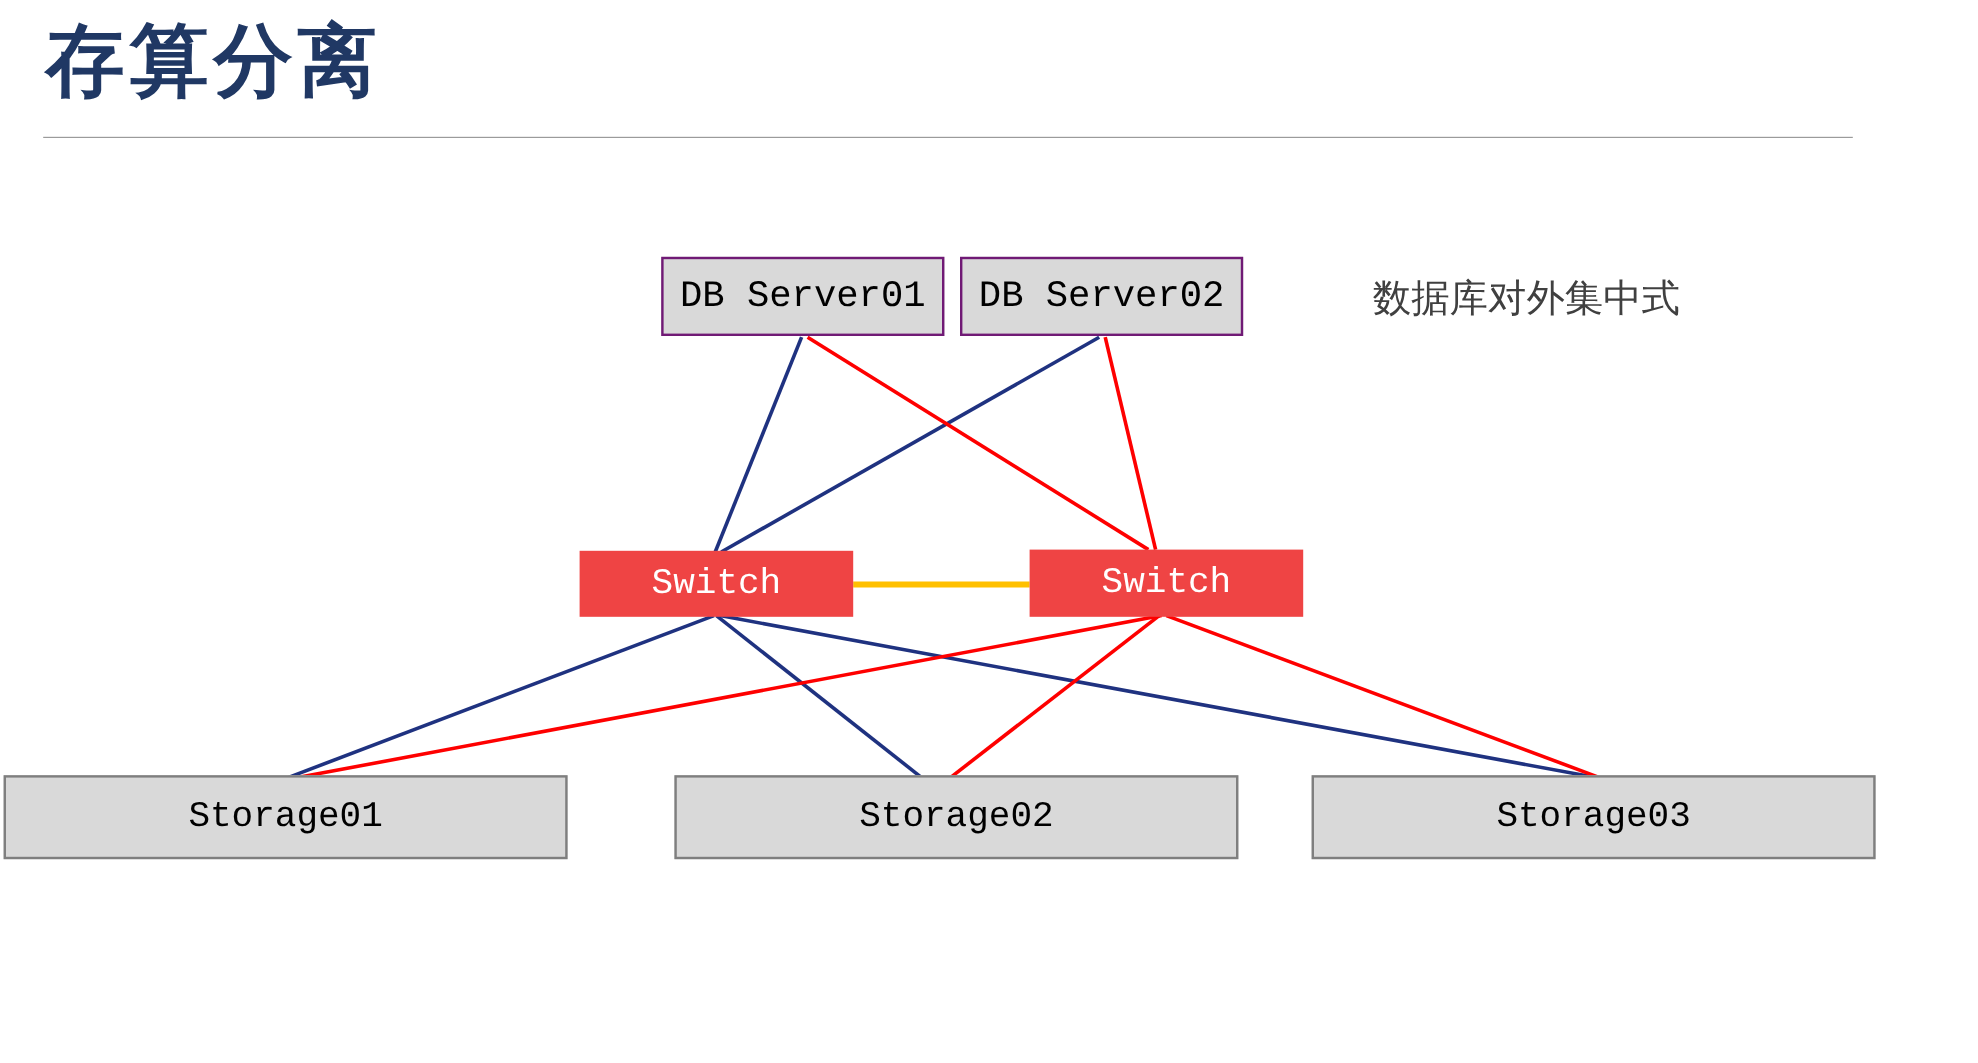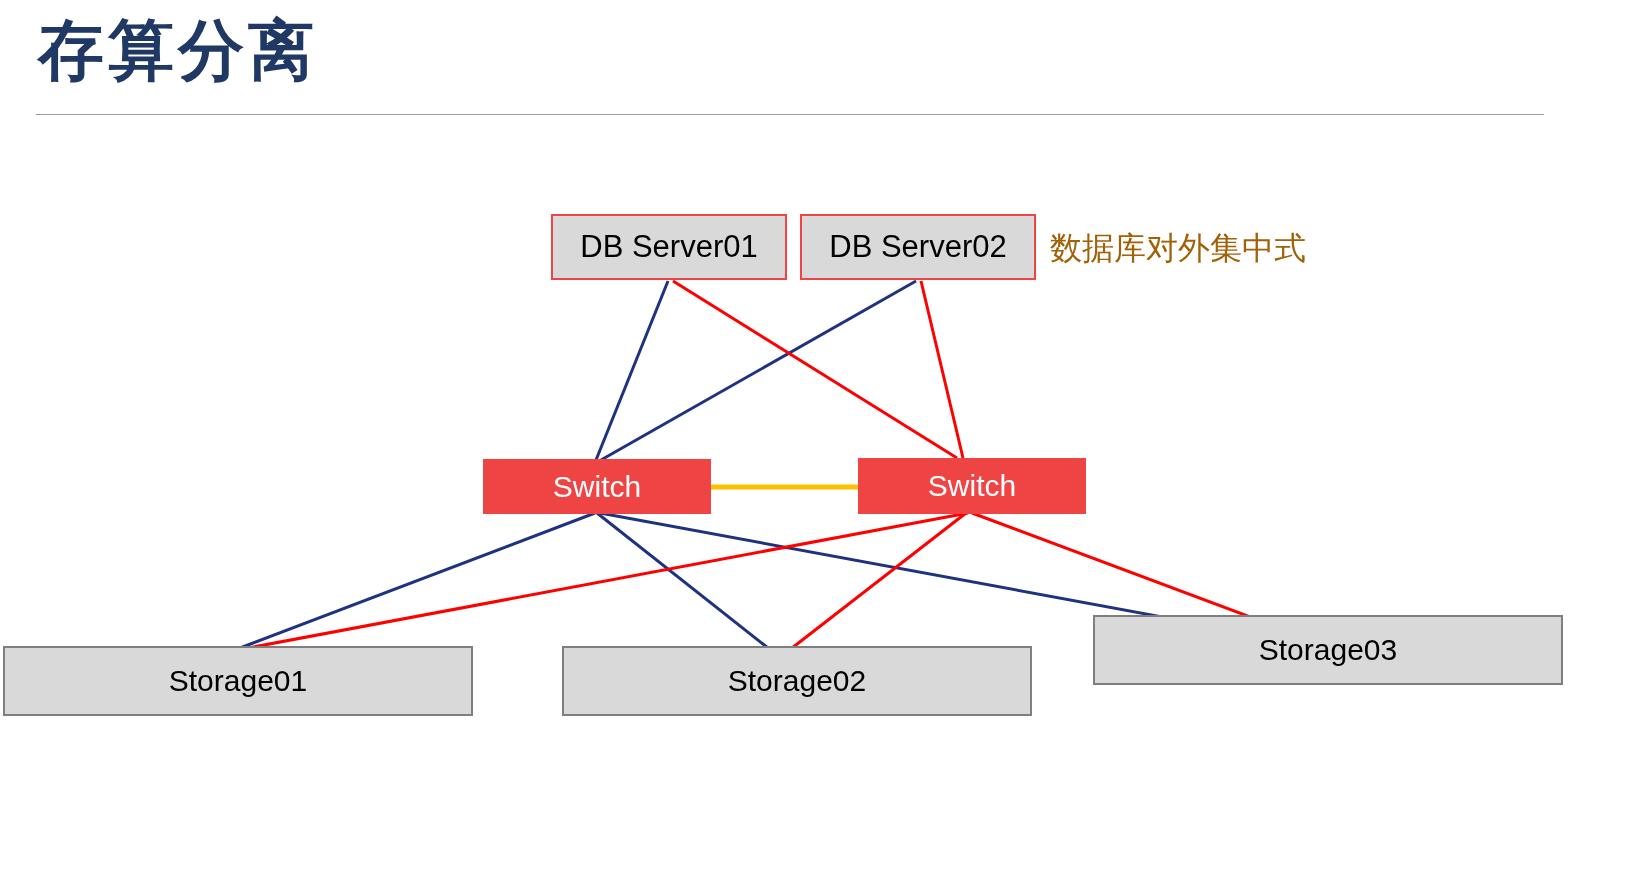--- a/index.html
+++ b/index.html
@@ -5,21 +5,21 @@
   html, body {
     margin: 0;
     padding: 0;
     background: #ffffff;
   }
   .slide {
     position: relative;
     width: 1648px;
     height: 886px;
     background: #ffffff;
-    font-family: Liberation Sans, sans-serif;
+    font-family: Liberation Mono, monospace;
     overflow: hidden;
   }
   .title {
     position: absolute;
     left: 38px;
     top: 6px;
     font-size: 66px;
     font-weight: 700;
     letter-spacing: 4px;
     color: #203864;
@@ -42,40 +42,40 @@
   .node {
     position: absolute;
     display: flex;
     align-items: center;
     justify-content: center;
     box-sizing: border-box;
     color: #000000;
   }
   .server {
     background: #d9d9d9;
-    border: 2px solid #ef4444;
+    border: 2px solid #701a75;
     font-size: 31px;
   }
   .switch {
     background: #ef4444;
     color: #ffffff;
     font-size: 30px;
     justify-content: center;
   }
   .storage {
     background: #d9d9d9;
     border: 2px solid #7f7f7f;
     font-size: 30px;
   }
   .server-note {
     position: absolute;
-    left: 1050px;
+    left: 1144px;
     top: 227px;
     font-size: 32px;
-    color: #a16207;
+    color: #404040;
   }
   .bottom-note {
     position: absolute;
     left: 550px;
     top: 752px;
     width: 470px;
     text-align: center;
     font-size: 31px;
     line-height: 1.45;
     color: #000000;
@@ -127,20 +127,20 @@
   </div>
 
   <div class="node storage" style="left:3px; top:646px; width:470px; height:70px;">
     <span>Storage01</span>
   </div>
 
   <div class="node storage" style="left:550px; top:646px; width:470px; height:70px;margin-left:12px;">
     <span>Storage02</span>
   </div>
 
-  <div class="node storage" style="left:1093px; top:615px; width:470px; height:70px;">
+  <div class="node storage" style="left:1093px; top:646px; width:470px; height:70px;">
     <span>Storage03</span>
   </div>
 
   <div class="bottom-note">
   </div>
 
 </div>
 
 </body></html>

